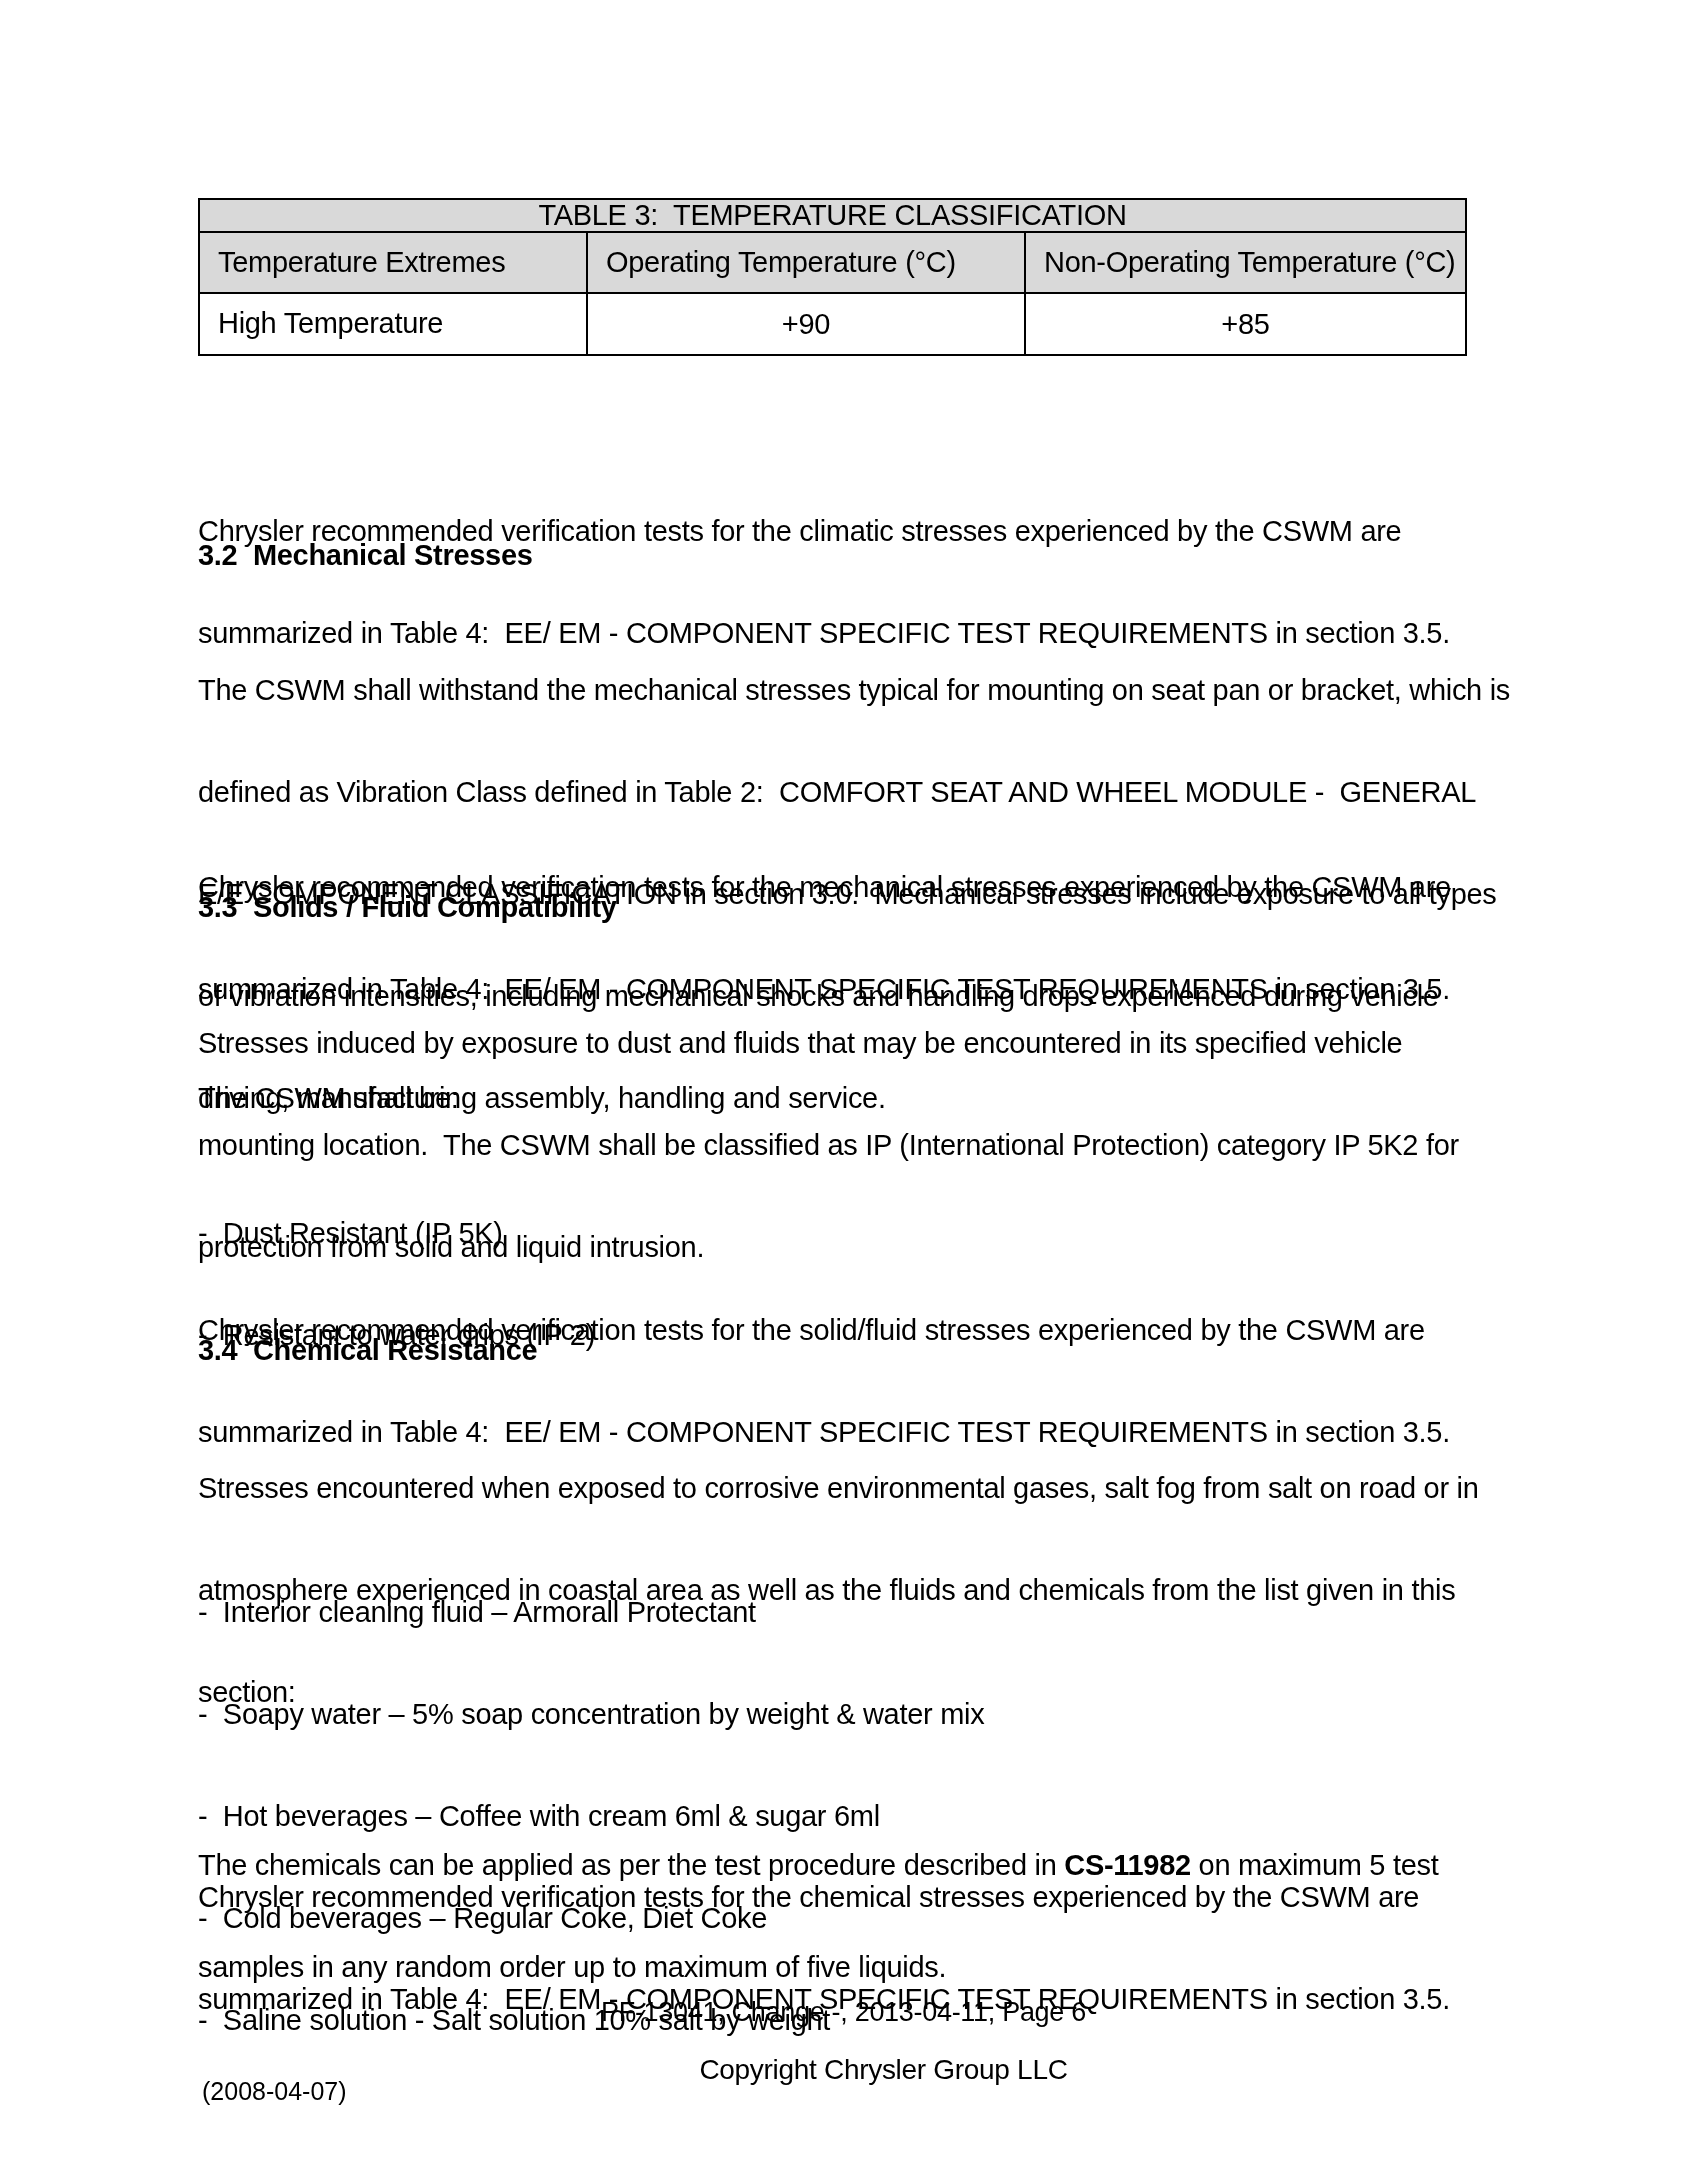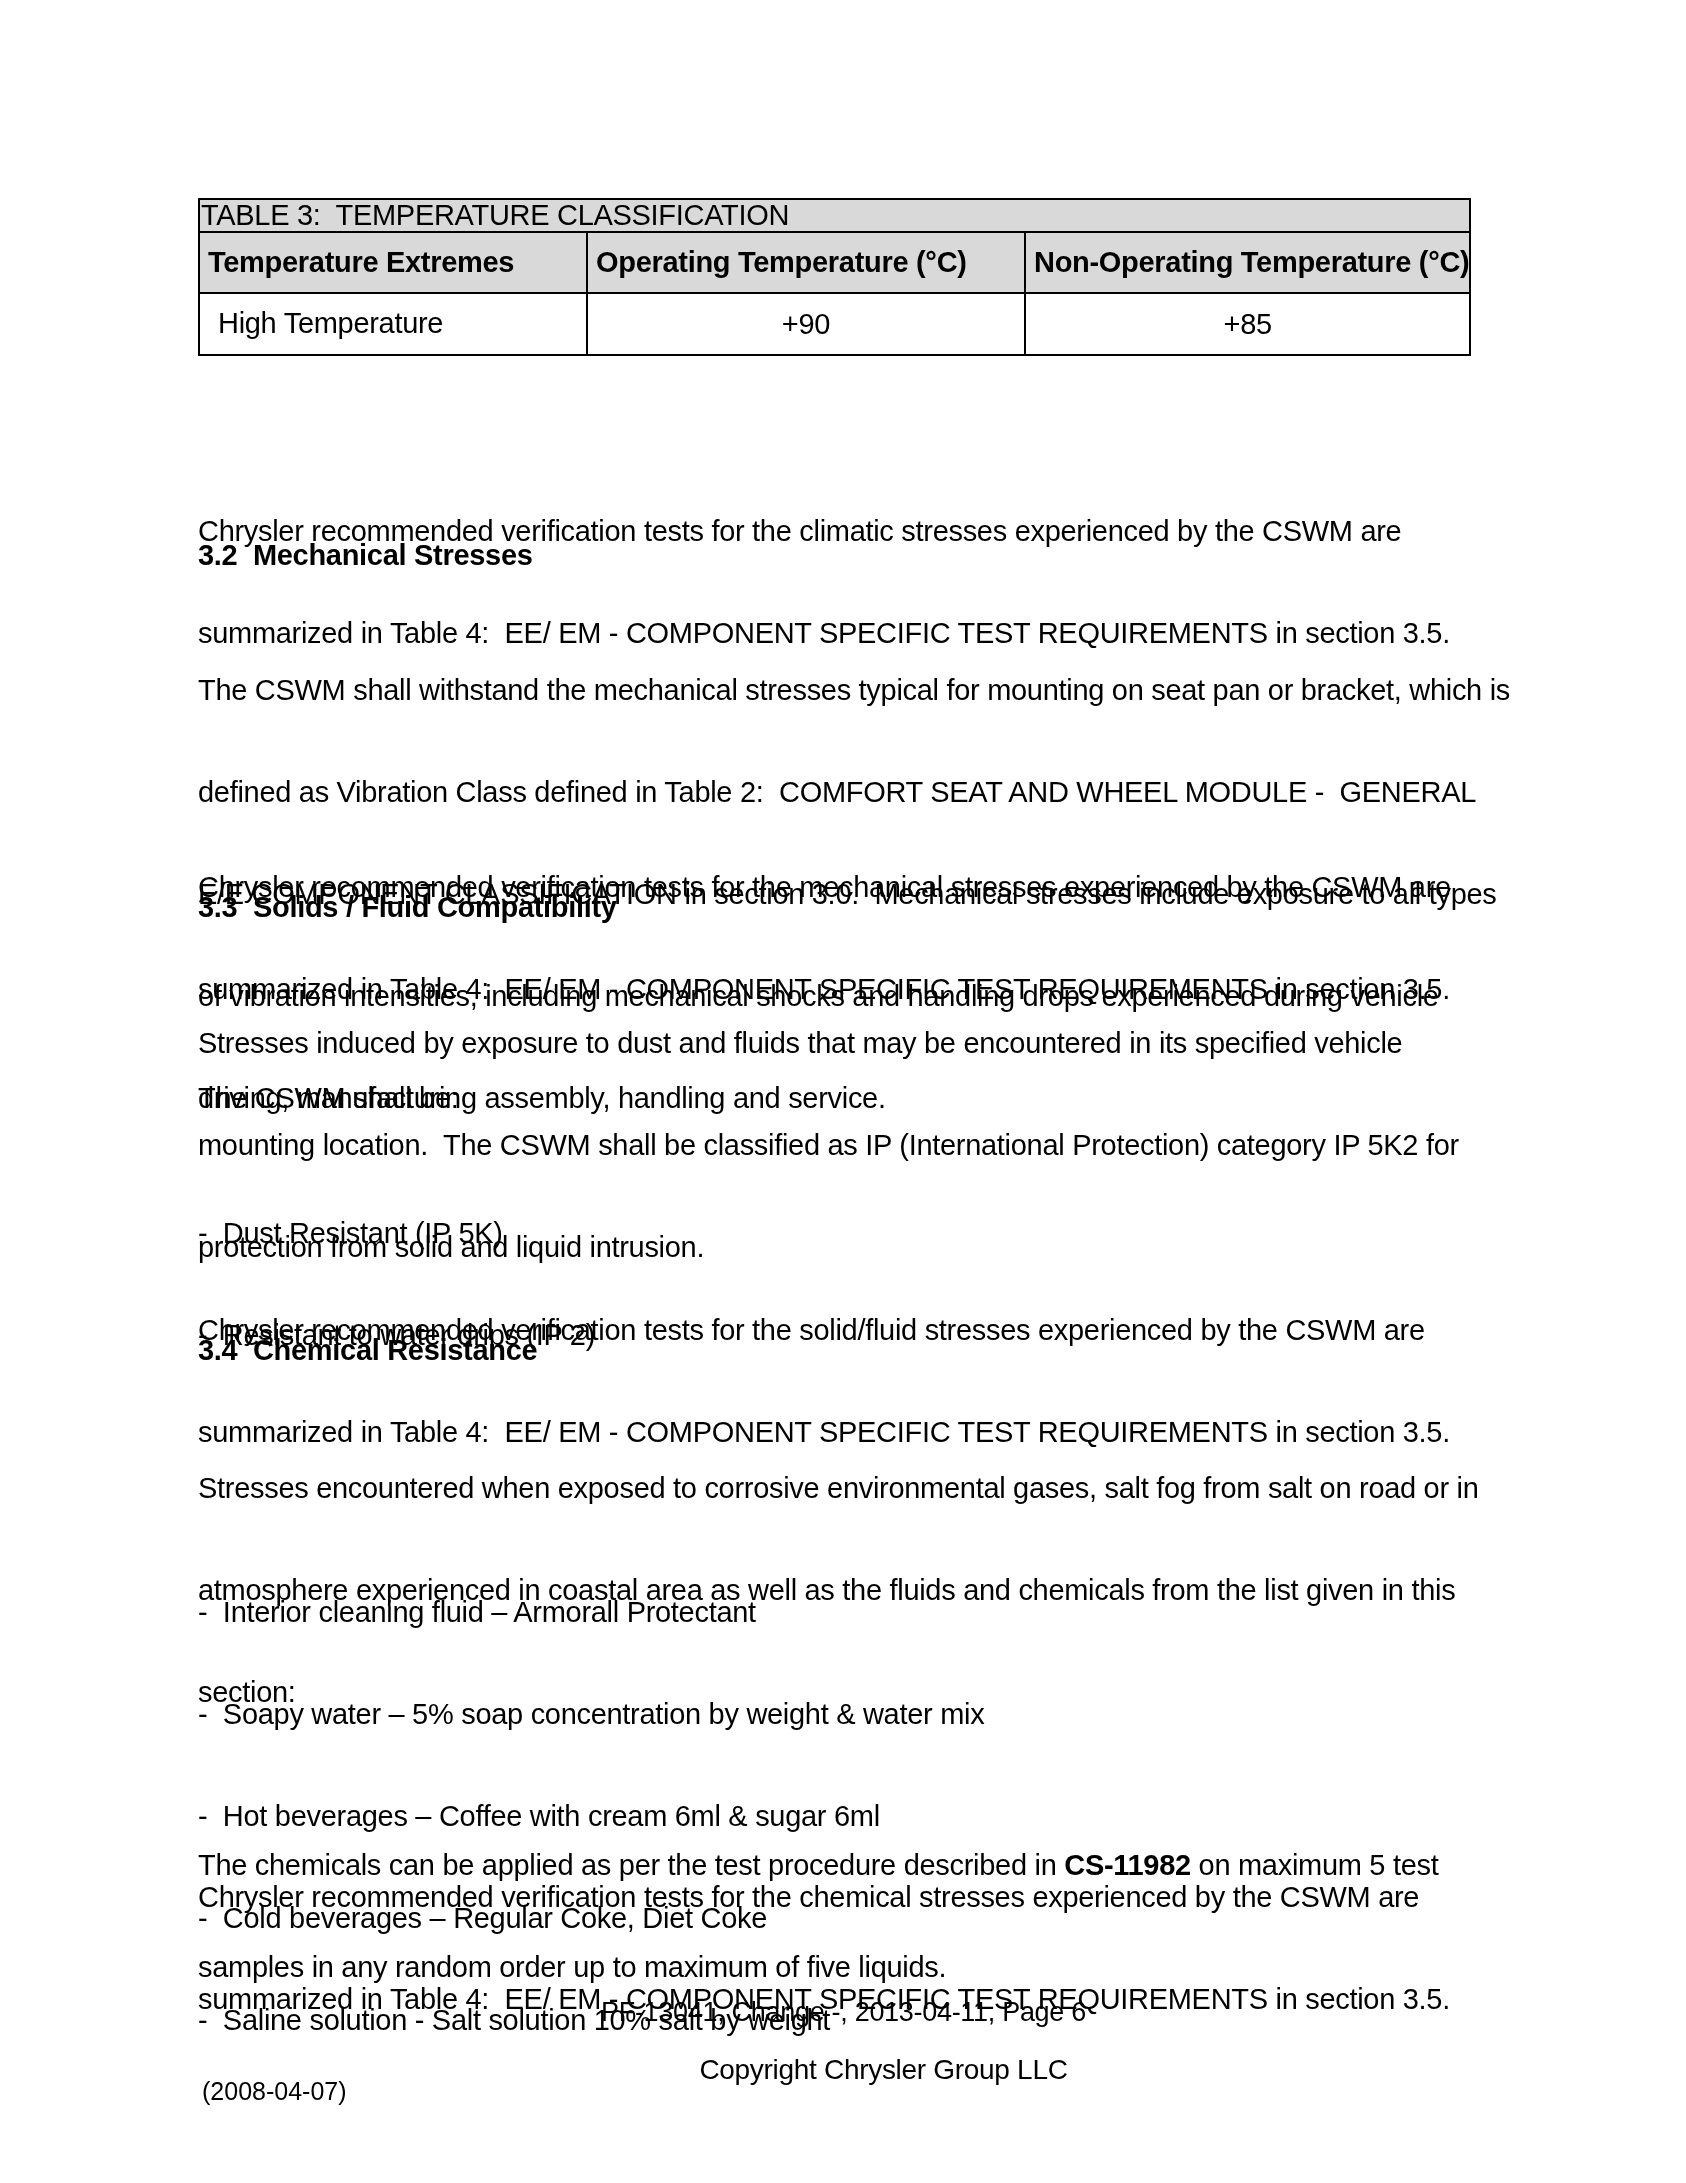--- a/index.html
+++ b/index.html
@@ -32,30 +32,29 @@
   }
   table.doc-table td {
     border:2px solid #000000;
     font-size:29px;
     letter-spacing:-0.3px;
     white-space:pre;
     overflow:hidden;
   }
   td.title-cell {
     height:29px;
-    text-align:left;
+    text-align:center;
     vertical-align:middle;
     font-size:28px;
     line-height:29px;
   }
   td.head-cell {
     height:59px;
     vertical-align:middle;
-    padding:0 0 0 8px;
-    font-weight:bold;
+    padding:0 0 0 18px;
   }
   td.data-cell {
     height:58px;
     vertical-align:middle;
   }
   td.data-label { padding:0 0 1px 18px; }
   td.data-num   { text-align:center; }
 
   .footer-center {
     position:absolute;

